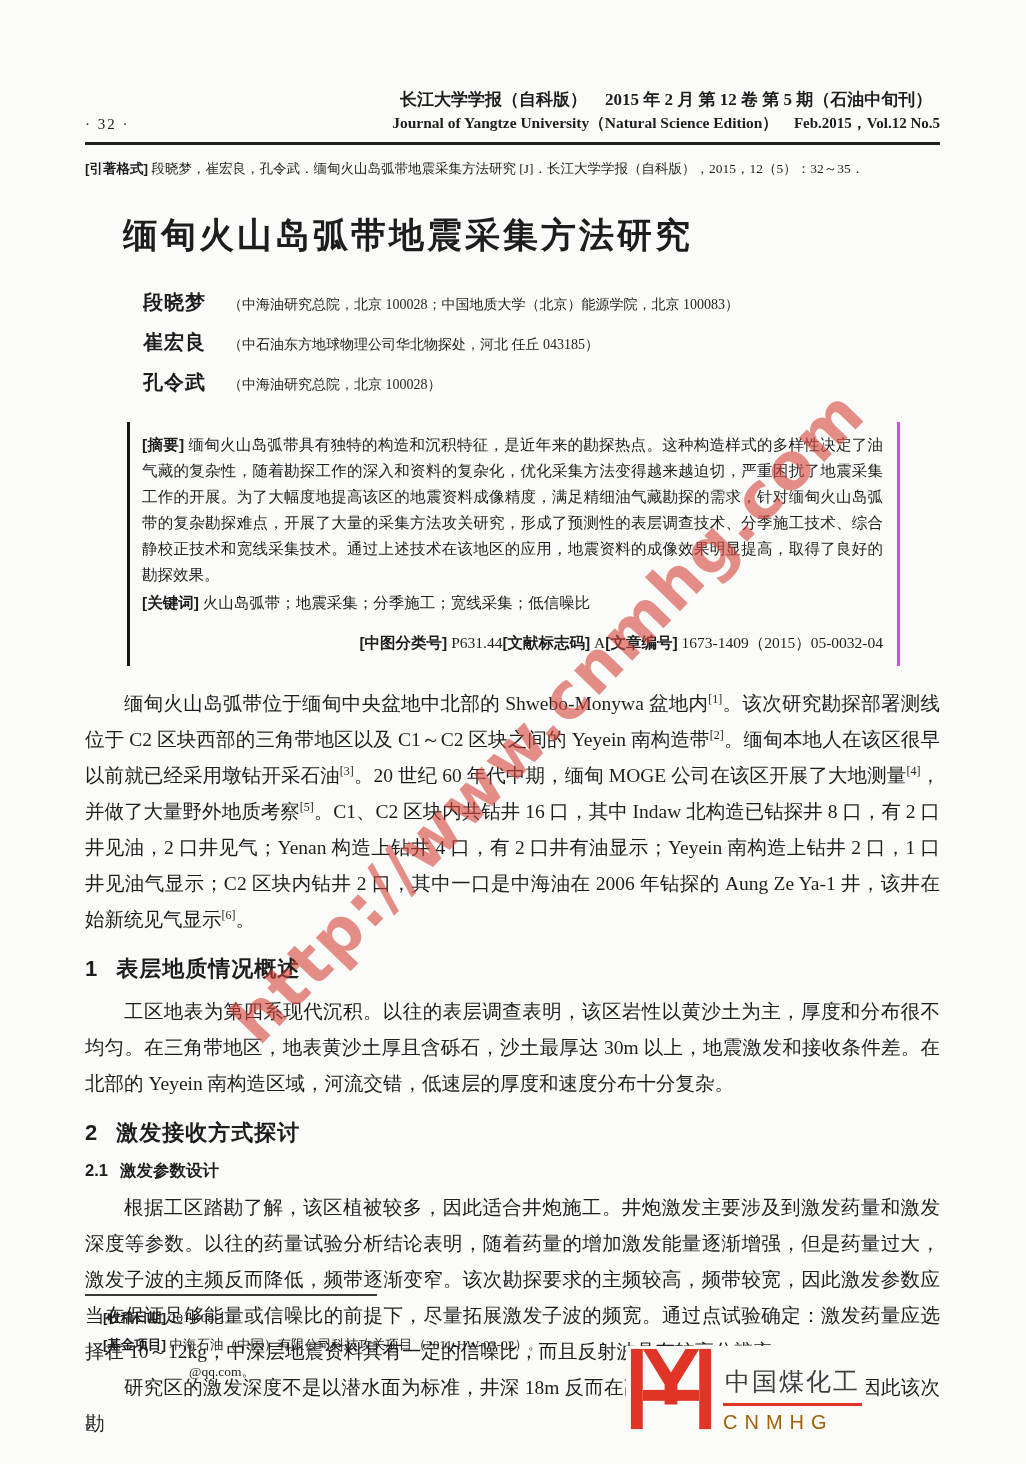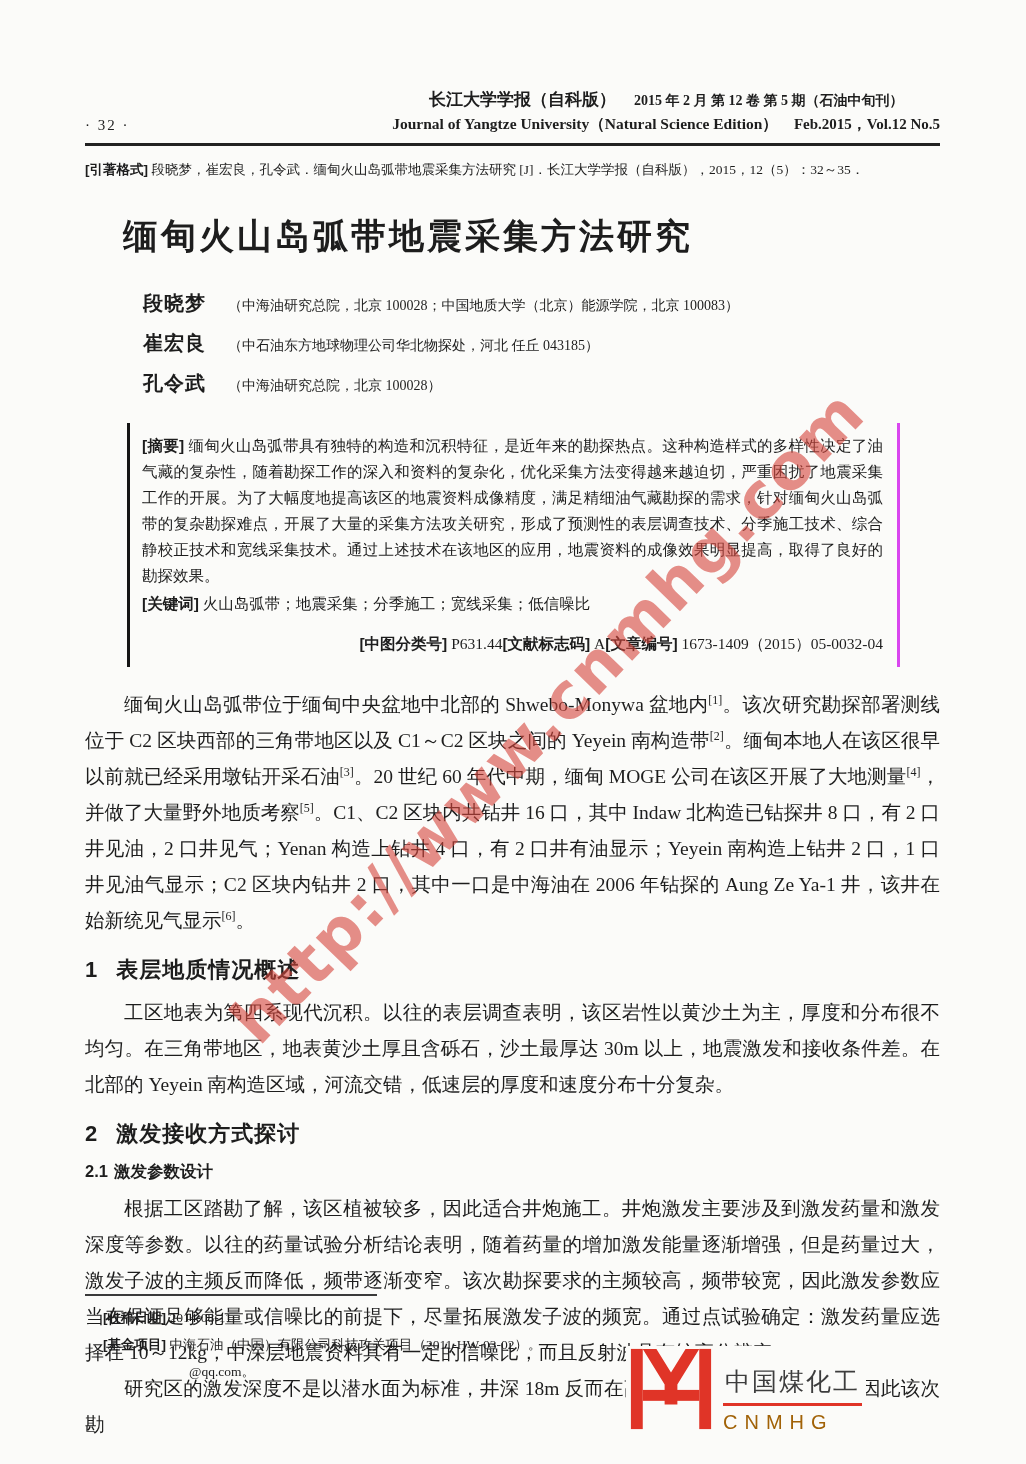--- a/index.html
+++ b/index.html
@@ -10,21 +10,21 @@
     font-family:"Liberation Serif", serif;
   }
   .content { position:absolute; inset:0; padding:88px 86px 0 85px; }
 
   
   .hdr { display:flex; justify-content:space-between; align-items:flex-end;
          padding-bottom:7px; border-bottom:3px solid #222; }
   .pagenum { font-size:15px; letter-spacing:2px; padding-bottom:2px; }
   .jblock { text-align:center; line-height:23px; }
   .j-cn  { font-family:"Liberation Sans",sans-serif; font-weight:bold; font-size:17px; }
-  .j-iss { font-size:14px; font-weight:bold; margin-left:14px; }
+  .j-iss { font-size:17px; font-weight:bold; margin-left:14px; }
   .j-en  { font-weight:bold; font-size:15.5px; }
   .j-en-iss { font-weight:bold; font-size:15px; margin-left:12px; }
 
   
   .cite { margin-top:13px; font-size:13.5px; line-height:22px; }
   .lbl  { font-family:"Liberation Sans",sans-serif; font-weight:bold; }
 
   
   .title { margin:32px 0 0 38px; font-family:"Liberation Sans",sans-serif;
            font-weight:bold; font-size:35px; letter-spacing:3px; }
@@ -44,21 +44,21 @@
   
   .para { font-size:19.5px; line-height:36px; text-align:justify;
           text-indent:2em; }
   .para sup.ref { font-size:12px; line-height:0; }
   .p-intro { margin-top:20px; }
   .sech { font-family:"Liberation Sans",sans-serif; font-weight:bold;
           font-size:22px; margin:16px 0 10px; letter-spacing:1px; }
   .sech .no { margin-right:18px; }
   .subh { font-family:"Liberation Sans",sans-serif; font-weight:bold;
           font-size:16.5px; margin:12px 0 8px; }
-  .subh .no { margin-right:6px; }
+  .subh .no { margin-right:12px; }
 
   
   .footarea { position:absolute; left:85px; right:96px; top:1294px; }
   .footsep { width:292px; border-top:2.5px solid #3a3a3a; }
   .footnotes { position:relative; margin:8px 0 0 18px; font-size:13.5px; line-height:27px; }
   .fn-cont { margin-left:86px; }
   .fn-tail { position:absolute; left:726px; top:54px; z-index:4; white-space:nowrap; }
 
   
   .logo { position:absolute; left:626px; top:1310px; display:flex; gap:11px;

